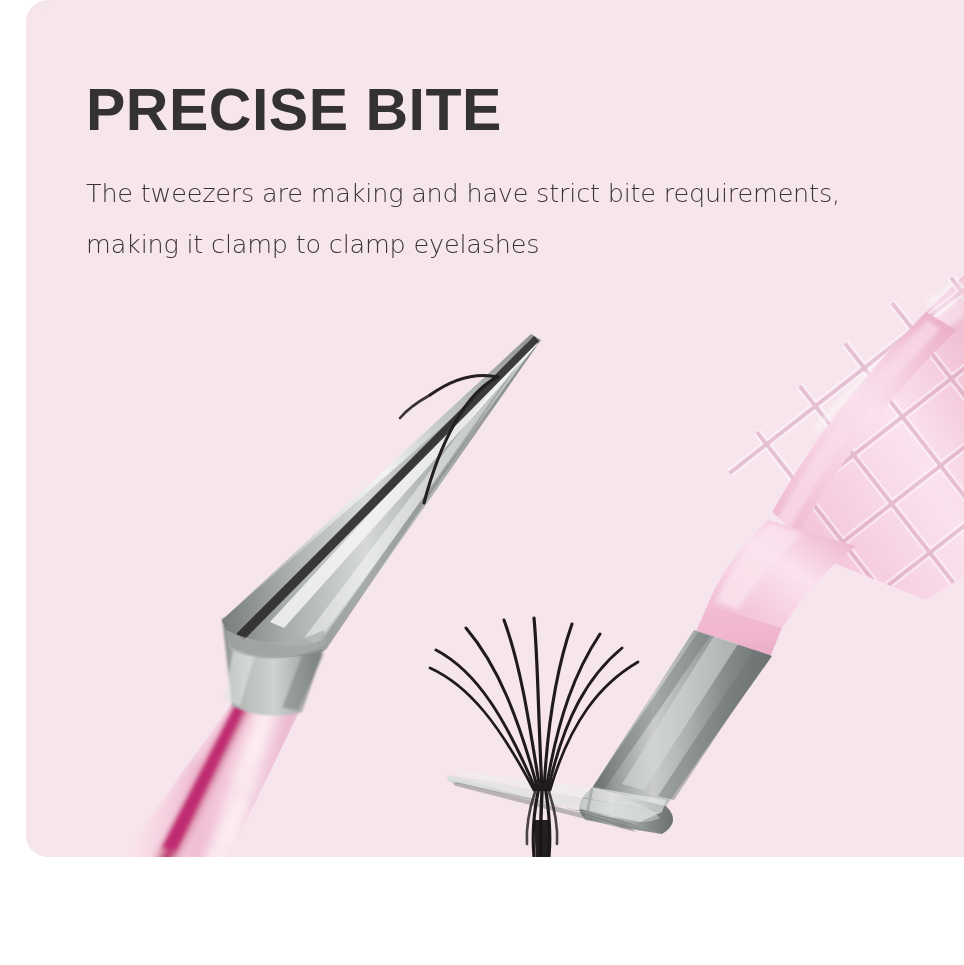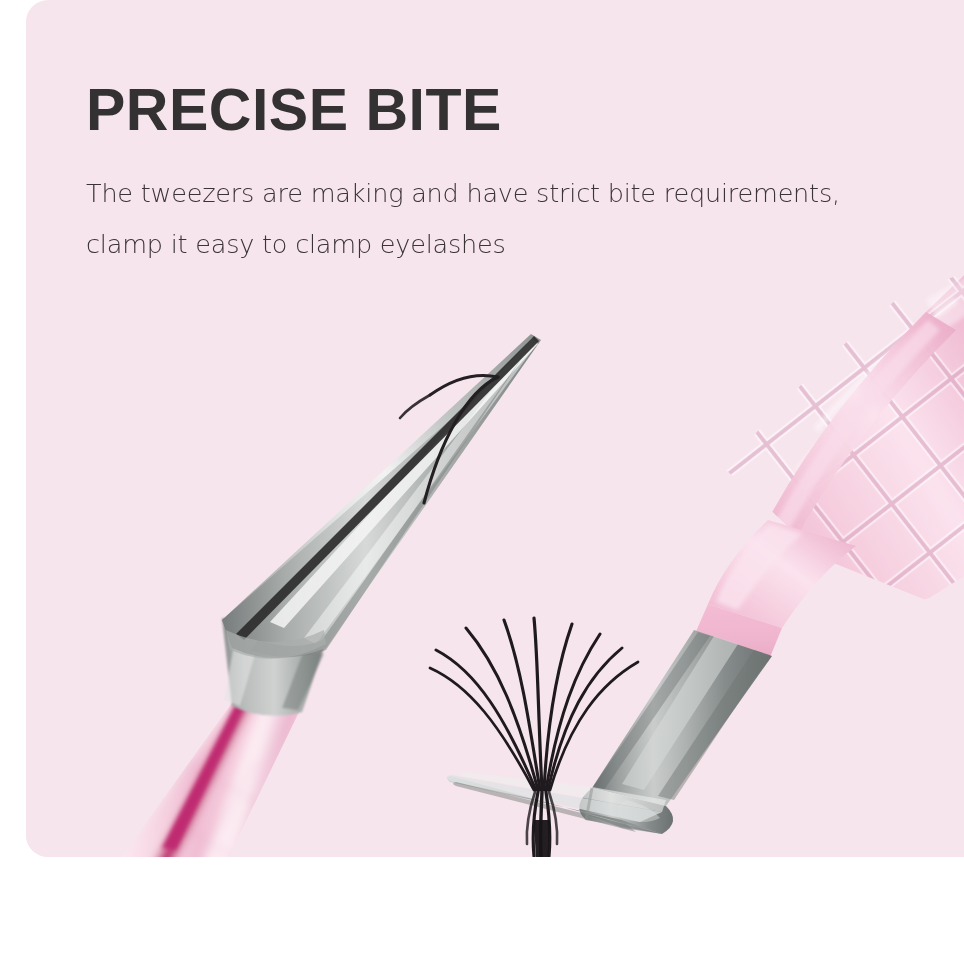--- a/index.html
+++ b/index.html
@@ -272,17 +272,17 @@
 
       <path d="M508,820 L524,820 L522,862 L510,862 Z" fill="#171316" opacity="0.95"></path>
 
     </g>
   </svg>
 
   <div id="textblock">
     <h1 id="headline">PRECISE BITE</h1>
     <p id="subcopy">
       <span class="line">The tweezers are making and have strict bite requirements,</span>
-      <span class="line">clamp it easy to clamp eyelashes</span>
+      <span class="line">making it clamp to clamp eyelashes</span>
     </p>
   </div>
 
 </div>
 
 </body></html>

